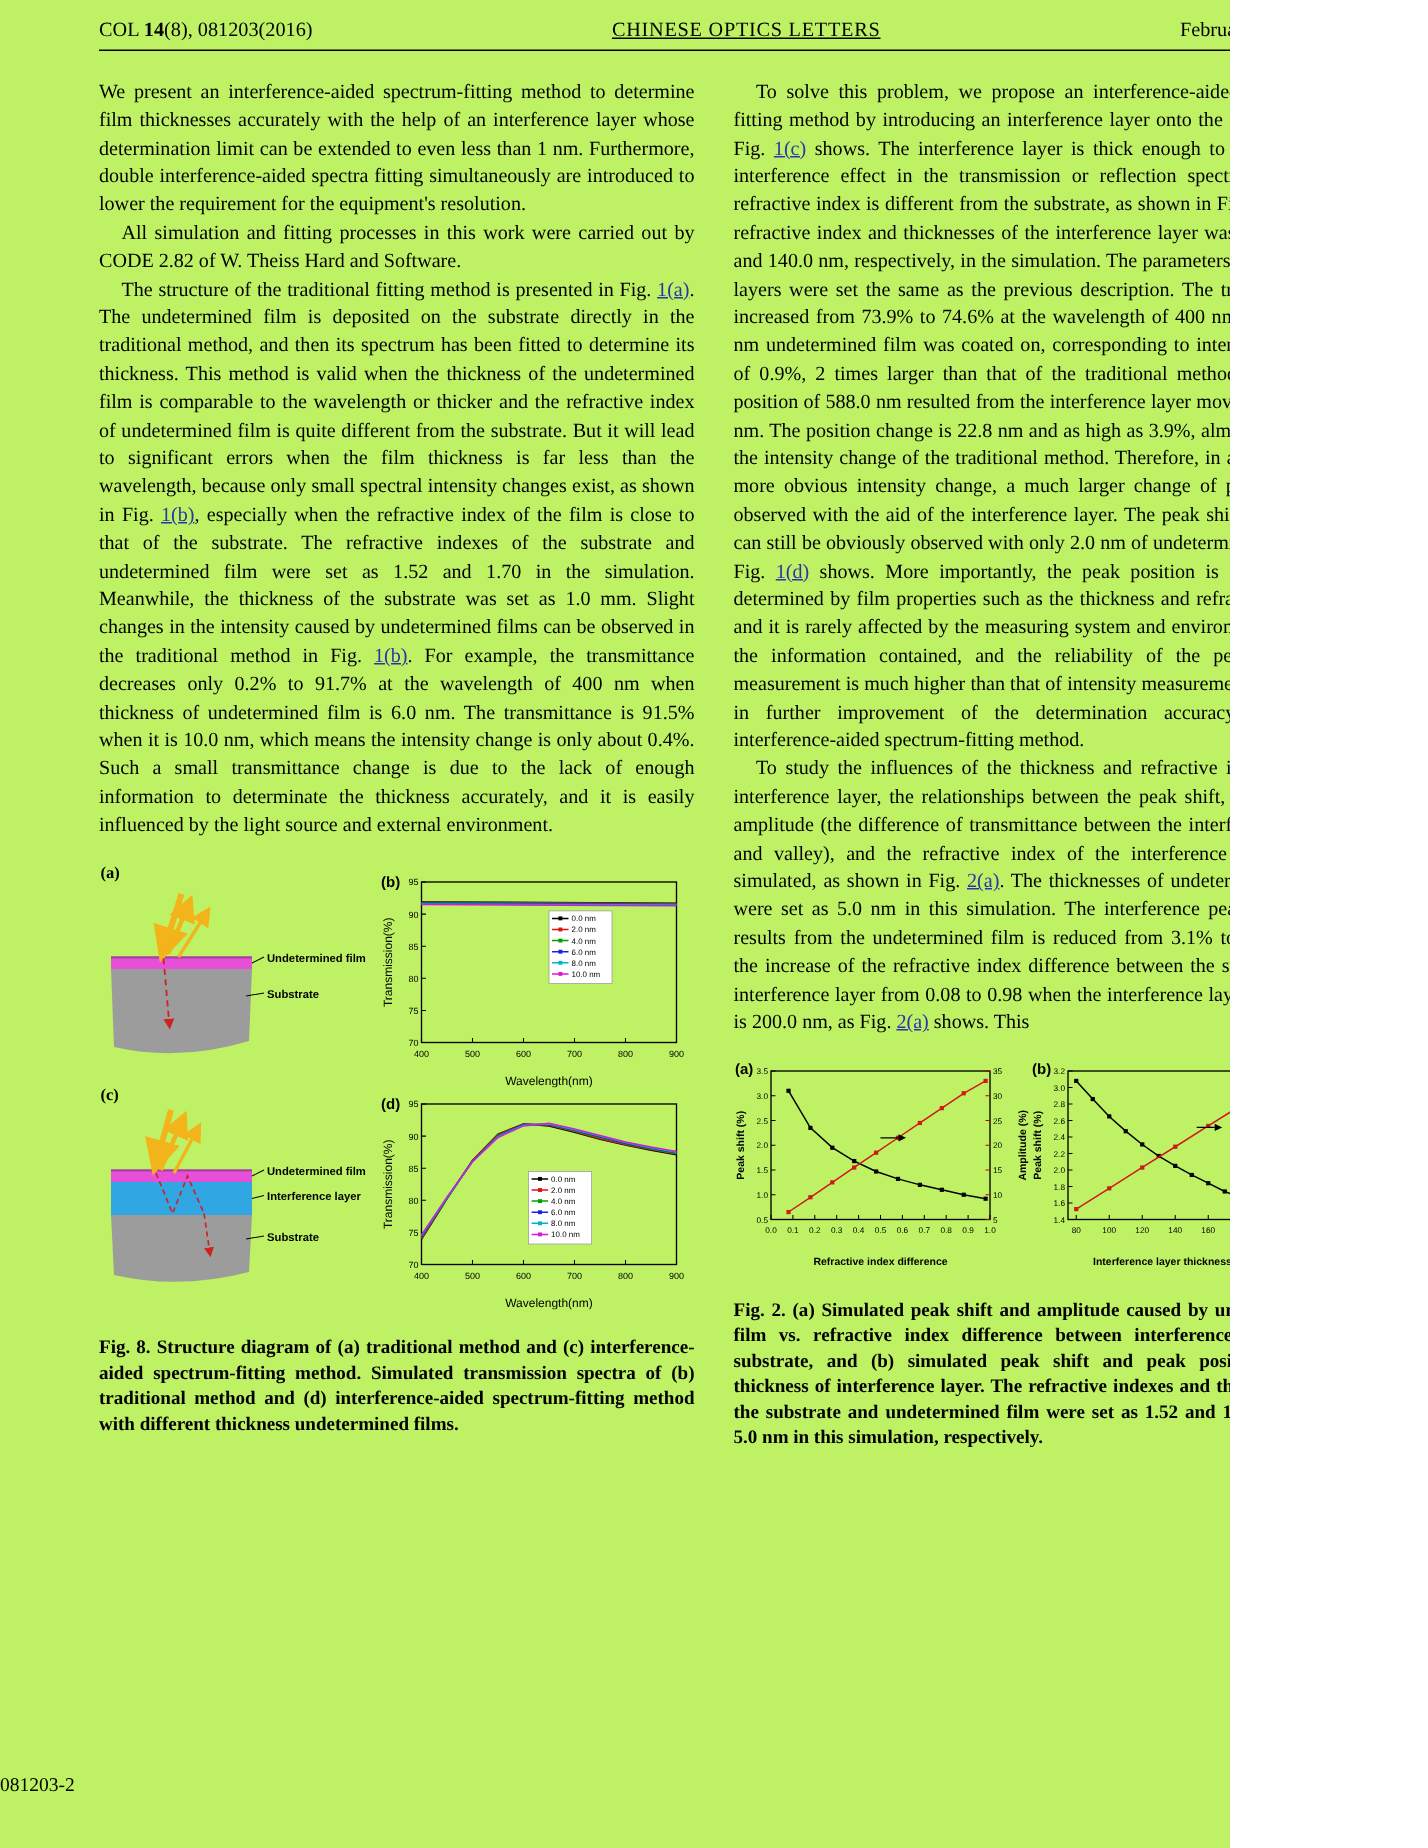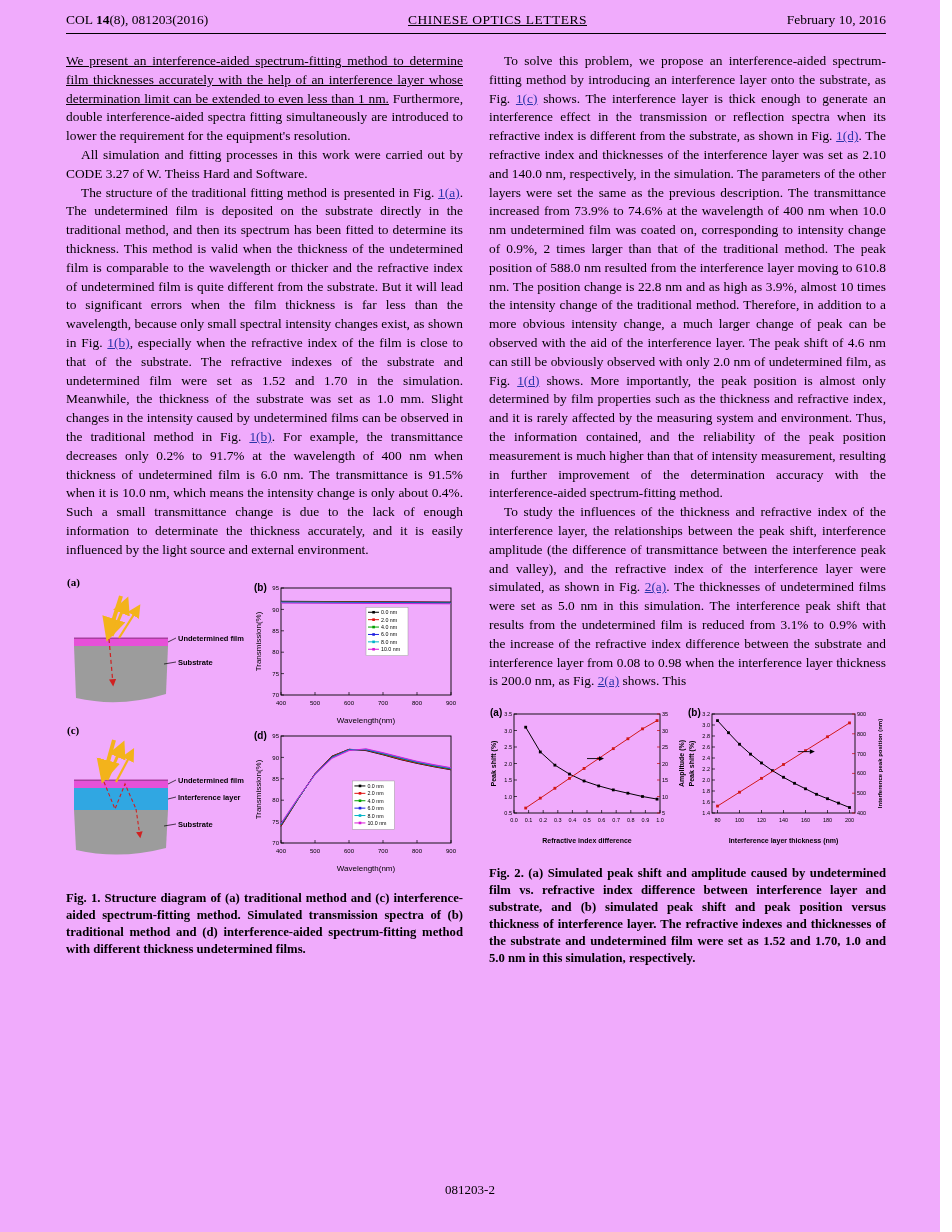--- a/index.html
+++ b/index.html
@@ -1,56 +1,56 @@
 <!DOCTYPE html>
 <html><head>
 <meta charset="utf-8">
 <style>
   * { margin:0; padding:0; box-sizing:border-box; }
   html,body { background:#ffffff; }
-  .page { position:relative; width:940px; height:1232px; background:#f0abfc; color:#000;
+  .page { position:relative; width:820px; height:1232px; background:#bef264; color:#000;
           font-family:"Liberation Serif", serif; overflow:hidden;padding-left:16px; }
   .header { position:absolute; top:12px; left:66px; width:820px; display:flex;
             justify-content:space-between; align-items:baseline; font-size:13.5px; }
   .header-center { letter-spacing:0.5px;text-decoration:underline; }
   .header-rule { position:absolute; top:33px; left:66px; width:820px; border-top:1.6px solid #000; }
   .content { position:absolute; top:52px; left:66px; width:820px; display:flex; gap:26px; }
   .col { width:397px; }
   p.body { font-size:13.4px; line-height:18.8px; text-align:justify; }
   p.indent { text-indent:15px;font-family:Liberation Serif, serif; }
-  .uline { text-decoration:underline; }
+  .uline { }
   a.figlink { color:#2a35a8; text-decoration:underline; cursor:pointer; }
   .caption { font-size:12.7px; line-height:17px; text-align:justify; margin-top:20px;font-weight:bold; }
   .fig1-grid { display:grid; grid-template-columns:187px 208px; grid-template-rows:148px 148px; margin-top:14px; }
   .fig-cell { position:relative; }
   .panel-letter { position:absolute; top:2px; left:1px; font-size:11px; font-weight:bold;
                   font-family:"Liberation Serif", serif; }
   .fig2-row { display:flex; margin-top:14px; }
-  .footer { position:absolute; bottom:34px; left:0; right:0; text-align:center; font-size:13px; }
+  .footer { position:absolute; bottom:34px; left:0; right:0; font-size:13px; }
   svg text { font-family:"Liberation Sans","DejaVu Sans",sans-serif; fill:#000; }
   .diag-label { font-size:7.5px; font-weight:bold; fill:#000; }
   .fig-svg { display:block; margin-top:6px; }
 </style>
 </head>
 <body>
 
 <div class="page">
 
   <div class="header">
     <div><span>COL </span><b>14</b><span>(8), 081203(2016)</span></div>
     <div class="header-center">CHINESE OPTICS LETTERS</div>
     <div>February 10, 2016</div>
   </div>
   <div class="header-rule"></div>
 
   <div class="content">
 
     <div class="col">
       <p class="body"><span class="uline">We present an interference-aided spectrum-fitting method to determine film thicknesses accurately with the help of an interference layer whose determination limit can be extended to even less than 1 nm.</span> Furthermore, double interference-aided spectra fitting simultaneously are introduced to lower the requirement for the equipment's resolution.</p>
-      <p class="body indent">All simulation and fitting processes in this work were carried out by CODE 3.27 of W. Theiss Hard and Software.</p>
+      <p class="body indent">All simulation and fitting processes in this work were carried out by CODE 2.82 of W. Theiss Hard and Software.</p>
       <p class="body indent">The structure of the traditional fitting method is presented in Fig. <a class="figlink">1(a)</a>. The undetermined film is deposited on the substrate directly in the traditional method, and then its spectrum has been fitted to determine its thickness. This method is valid when the thickness of the undetermined film is comparable to the wavelength or thicker and the refractive index of undetermined film is quite different from the substrate. But it will lead to significant errors when the film thickness is far less than the wavelength, because only small spectral intensity changes exist, as shown in Fig. <a class="figlink">1(b)</a>, especially when the refractive index of the film is close to that of the substrate. The refractive indexes of the substrate and undetermined film were set as 1.52 and 1.70 in the simulation. Meanwhile, the thickness of the substrate was set as 1.0 mm. Slight changes in the intensity caused by undetermined films can be observed in the traditional method in Fig. <a class="figlink">1(b)</a>. For example, the transmittance decreases only 0.2% to 91.7% at the wavelength of 400 nm when thickness of undetermined film is 6.0 nm. The transmittance is 91.5% when it is 10.0 nm, which means the intensity change is only about 0.4%. Such a small transmittance change is due to the lack of enough information to determinate the thickness accurately, and it is easily influenced by the light source and external environment.</p>
 
       <div>
         <div class="fig1-grid">
 
           <div class="fig-cell">
             <span class="panel-letter">(a)</span>
             <svg class="fig-svg" width="187" height="148" viewBox="0 0 187 148">
               <defs>
                 <marker id="ay1" markerWidth="7" markerHeight="7" refX="4" refY="3" orient="auto">
@@ -213,21 +213,21 @@
                 <line x1="101.39999999999999" y1="87.53999999999999" x2="112.39999999999999" y2="87.53999999999999" stroke="#00b4c8" stroke-width="1"></line>
                 <rect x="105.69999999999999" y="86.24" width="2.6" height="2.6" fill="#00b4c8"></rect>
                 <text x="114.39999999999999" y="89.53999999999999" font-size="5.3">8.0 nm</text>
                 <line x1="101.39999999999999" y1="94.94" x2="112.39999999999999" y2="94.94" stroke="#d818d8" stroke-width="1"></line>
                 <rect x="105.69999999999999" y="93.64" width="2.6" height="2.6" fill="#d818d8"></rect>
                 <text x="114.39999999999999" y="96.94" font-size="5.3">10.0 nm</text>
               </svg>
           </div>
 
         </div>
-        <p class="caption">Fig. 1.  Structure diagram of (a) traditional method and (c) interference-aided spectrum-fitting method. Simulated transmission spectra of (b) traditional method and (d) interference-aided spectrum-fitting method with different thickness undetermined films.</p>
+        <p class="caption">Fig. 8.  Structure diagram of (a) traditional method and (c) interference-aided spectrum-fitting method. Simulated transmission spectra of (b) traditional method and (d) interference-aided spectrum-fitting method with different thickness undetermined films.</p>
       </div>
     </div>
 
     <div class="col">
       <p class="body indent">To solve this problem, we propose an interference-aided spectrum-fitting method by introducing an interference layer onto the substrate, as Fig. <a class="figlink">1(c)</a> shows. The interference layer is thick enough to generate an interference effect in the transmission or reflection spectra when its refractive index is different from the substrate, as shown in Fig. <a class="figlink">1(d)</a>. The refractive index and thicknesses of the interference layer was set as 2.10 and 140.0 nm, respectively, in the simulation. The parameters of the other layers were set the same as the previous description. The transmittance increased from 73.9% to 74.6% at the wavelength of 400 nm when 10.0 nm undetermined film was coated on, corresponding to intensity change of 0.9%, 2 times larger than that of the traditional method. The peak position of 588.0 nm resulted from the interference layer moving to 610.8 nm. The position change is 22.8 nm and as high as 3.9%, almost 10 times the intensity change of the traditional method. Therefore, in addition to a more obvious intensity change, a much larger change of peak can be observed with the aid of the interference layer. The peak shift of 4.6 nm can still be obviously observed with only 2.0 nm of undetermined film, as Fig. <a class="figlink">1(d)</a> shows. More importantly, the peak position is almost only determined by film properties such as the thickness and refractive index, and it is rarely affected by the measuring system and environment. Thus, the information contained, and the reliability of the peak position measurement is much higher than that of intensity measurement, resulting in further improvement of the determination accuracy with the interference-aided spectrum-fitting method.</p>
       <p class="body indent">To study the influences of the thickness and refractive index of the interference layer, the relationships between the peak shift, interference amplitude (the difference of transmittance between the interference peak and valley), and the refractive index of the interference layer were simulated, as shown in Fig. <a class="figlink">2(a)</a>. The thicknesses of undetermined films were set as 5.0 nm in this simulation. The interference peak shift that results from the undetermined film is reduced from 3.1% to 0.9% with the increase of the refractive index difference between the substrate and interference layer from 0.08 to 0.98 when the interference layer thickness is 200.0 nm, as Fig. <a class="figlink">2(a)</a> shows. This</p>
 
       <div>
         <div class="fig2-row">
           <svg width="198" height="140">

